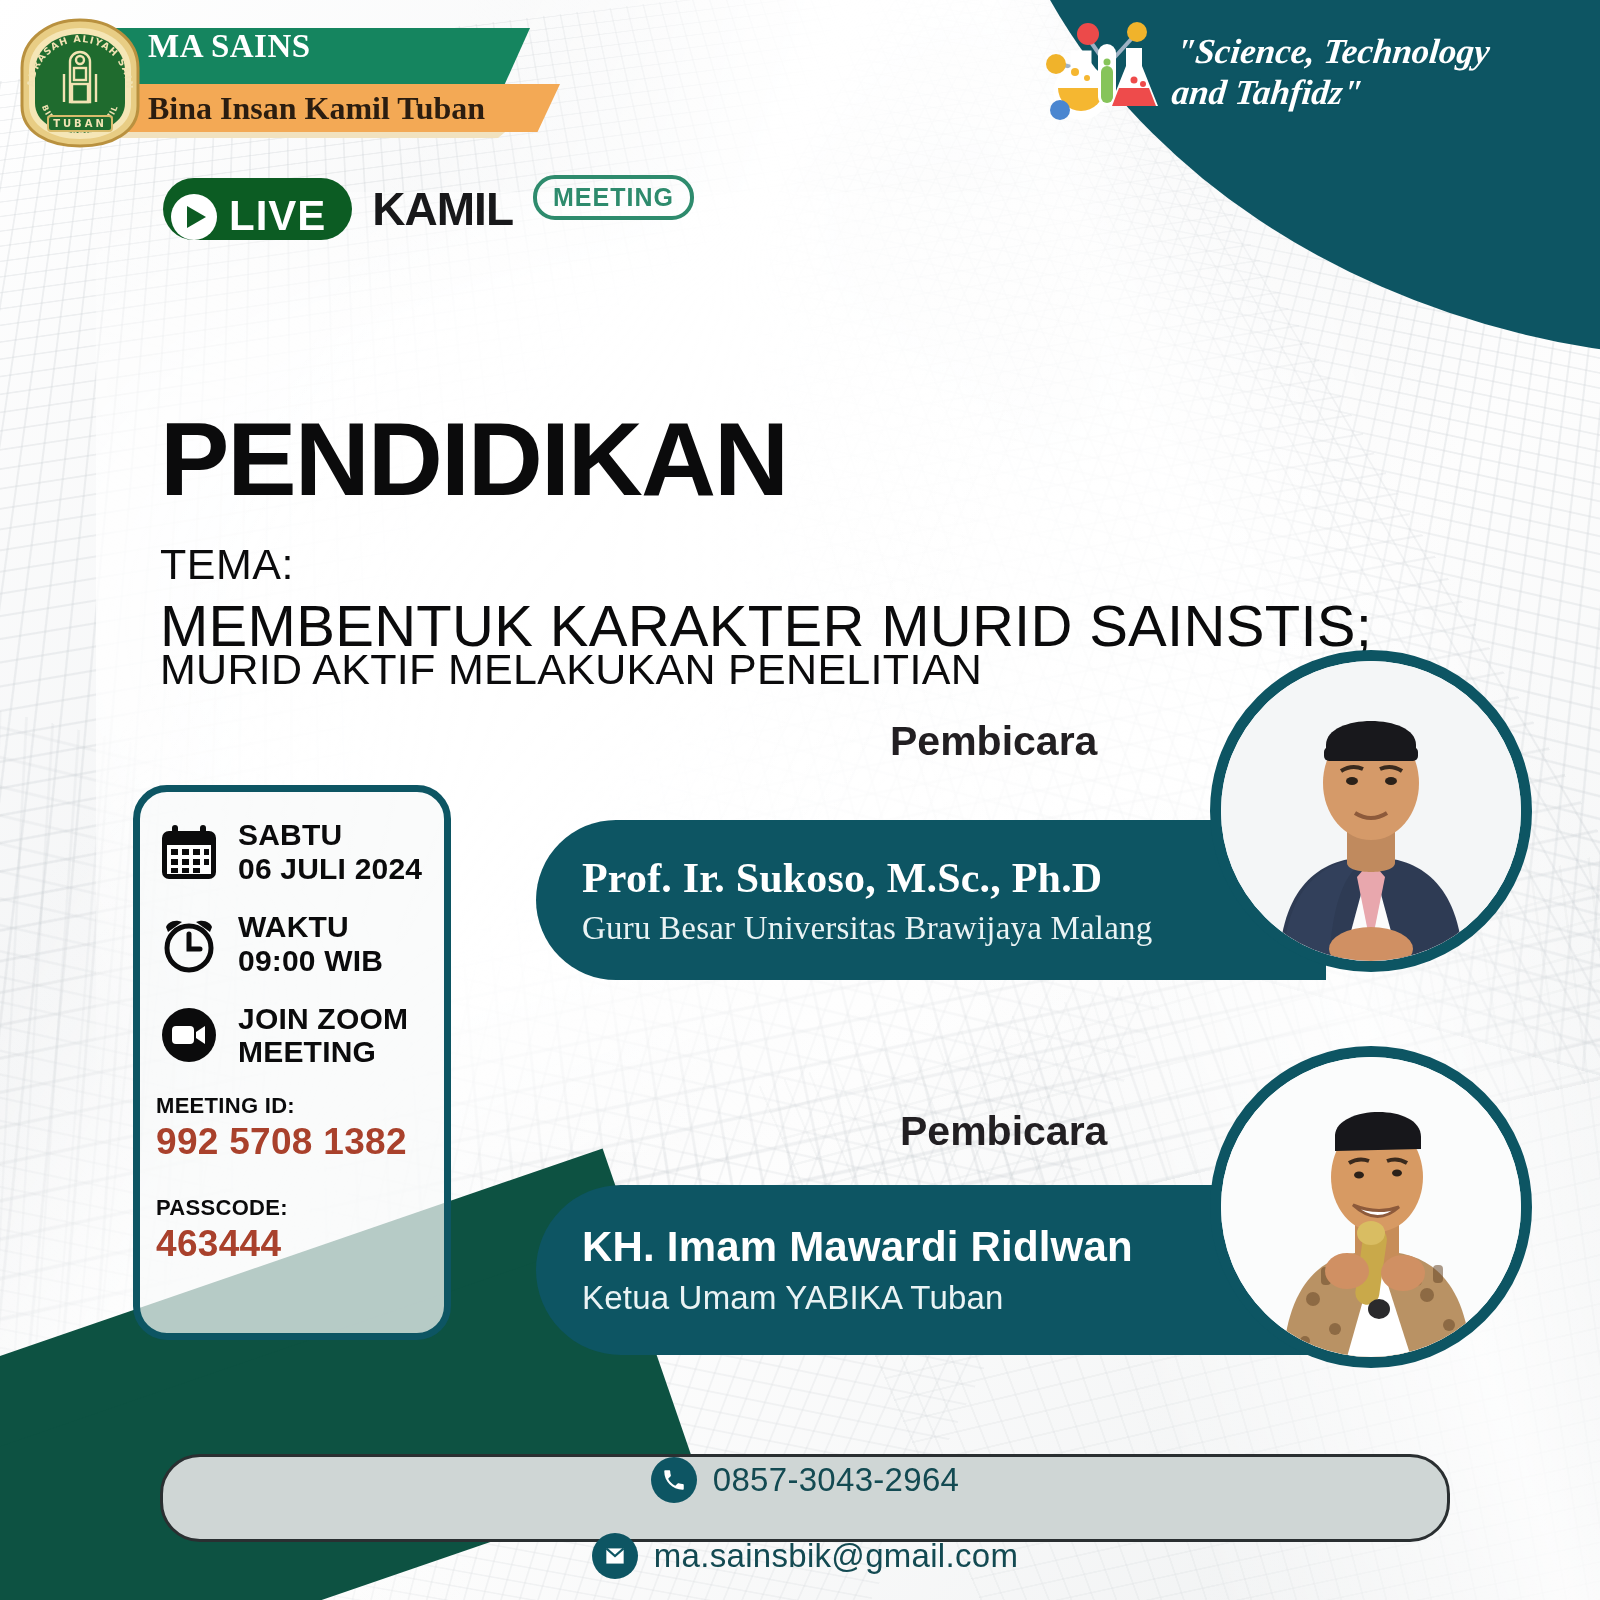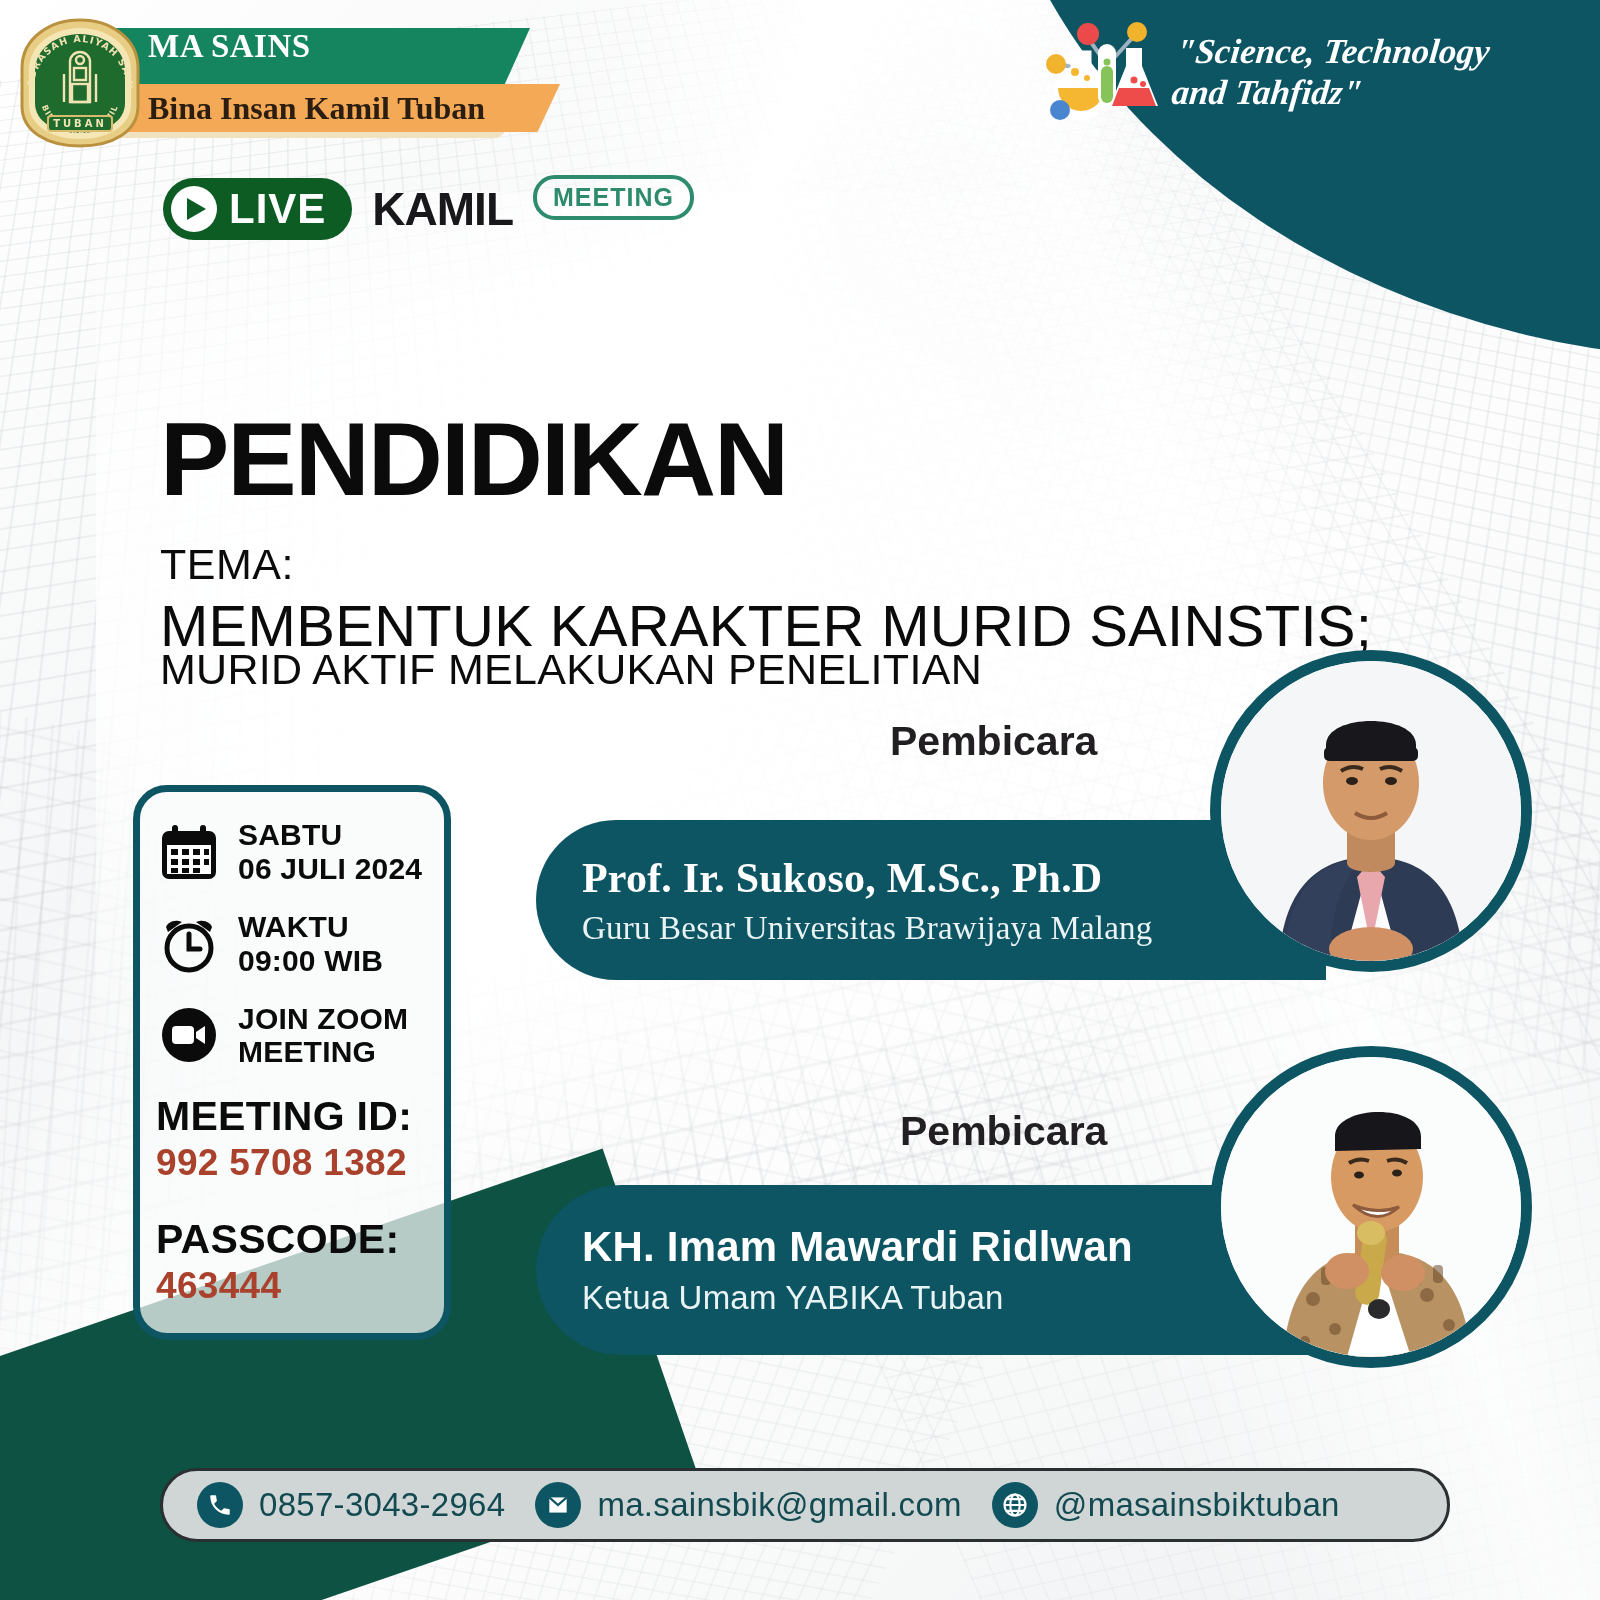--- a/index.html
+++ b/index.html
@@ -158,21 +158,21 @@
     position: absolute;
     left: 163px; top: 178px;
     display: flex; align-items: center; gap: 20px;
     z-index: 7;
   }
   .live-pill {
     background: #0c5c23;
     border-radius: 40px;
     height: 62px;
     padding: 0 26px 0 8px;
-    display: flex; align-items: center; gap: 12px;
+    display: flex; align-items: flex-end; gap: 12px;
   }
   .play-circle {
     width: 46px; height: 46px; border-radius: 50%;
     background: #ffffff;
     display: flex; align-items: center; justify-content: center;
   }
   .play-tri {
     width: 0; height: 0;
     border-left: 19px solid #0c5c23;
     border-top: 11px solid transparent;
@@ -233,21 +233,21 @@
     border-radius: 34px;
     background: rgba(248,249,250,.72);
     z-index: 6;
     box-sizing: border-box;
     padding: 26px 20px 20px 16px;
   }
   .info-row { display: flex; align-items: center; gap: 16px; margin-bottom: 24px; }
   .info-ico { width: 66px; flex: 0 0 66px; display:flex; align-items:center; justify-content:center; }
   .info-txt { font-weight: bold; font-size: 30px; color: #0b0b0c; line-height: 1.13; letter-spacing: .2px; }
   .code-block { margin-top: 4px; }
-  .code-label { font-weight: bold; font-size: 41px; color: #0b0b0c; letter-spacing: .3px; }
+  .code-label { font-weight: bold; font-size: 22px; color: #0b0b0c; letter-spacing: .3px; }
   .code-value { font-weight: bold; font-size: 37px; color: #a9412c; letter-spacing: .3px; margin-top: 2px; }
   .code-gap { height: 28px; }
 
   
   .pembicara-1 {
     position: absolute; left: 890px; top: 718px;
     font-size: 41px; font-weight: bold; color: #221f22; z-index: 7;
   }
   .pembicara-2 {
     position: absolute; left: 900px; top: 1108px;
@@ -303,28 +303,29 @@
     background: #0d5242;
     transform: rotate(-19deg);
     transform-origin: left bottom;
     z-index: 2;
   }
 
   
   .contact-bar {
     position: absolute;
     left: 160px; bottom: 58px;
-    width: 1290px; height: 74px;
+    width: 1290px; height: 88px;
     background: #cfd6d5;
     border: 3px solid #2a2f31;
     border-radius: 40px;
     display: flex; align-items: center; gap: 30px;
     padding: 0 34px;
     box-sizing: border-box;
     z-index: 9;
+    flex-direction: column;
   }
   .contact-item { display: flex; align-items: center; gap: 16px; }
   .contact-ico {
     width: 46px; height: 46px; border-radius: 50%;
     background: #0d5563;
     display:flex; align-items:center; justify-content:center;
     flex: 0 0 46px;
   }
   .contact-txt { font-size: 33px; color: #134a52; letter-spacing: .3px; }
 </style>

